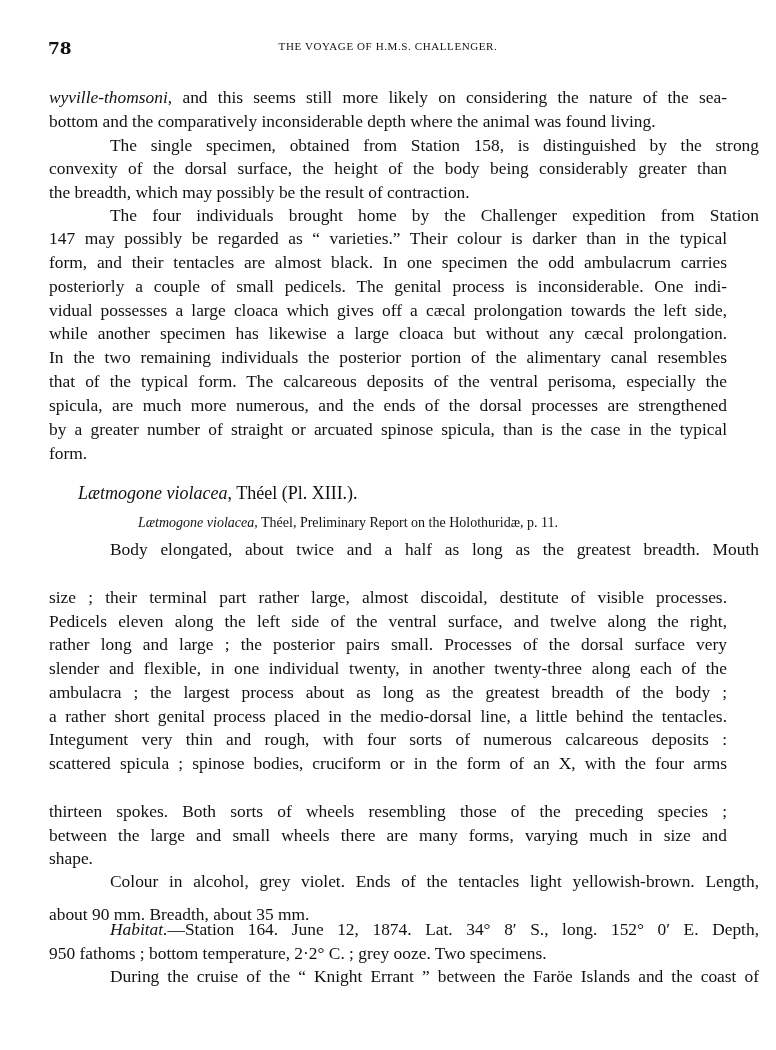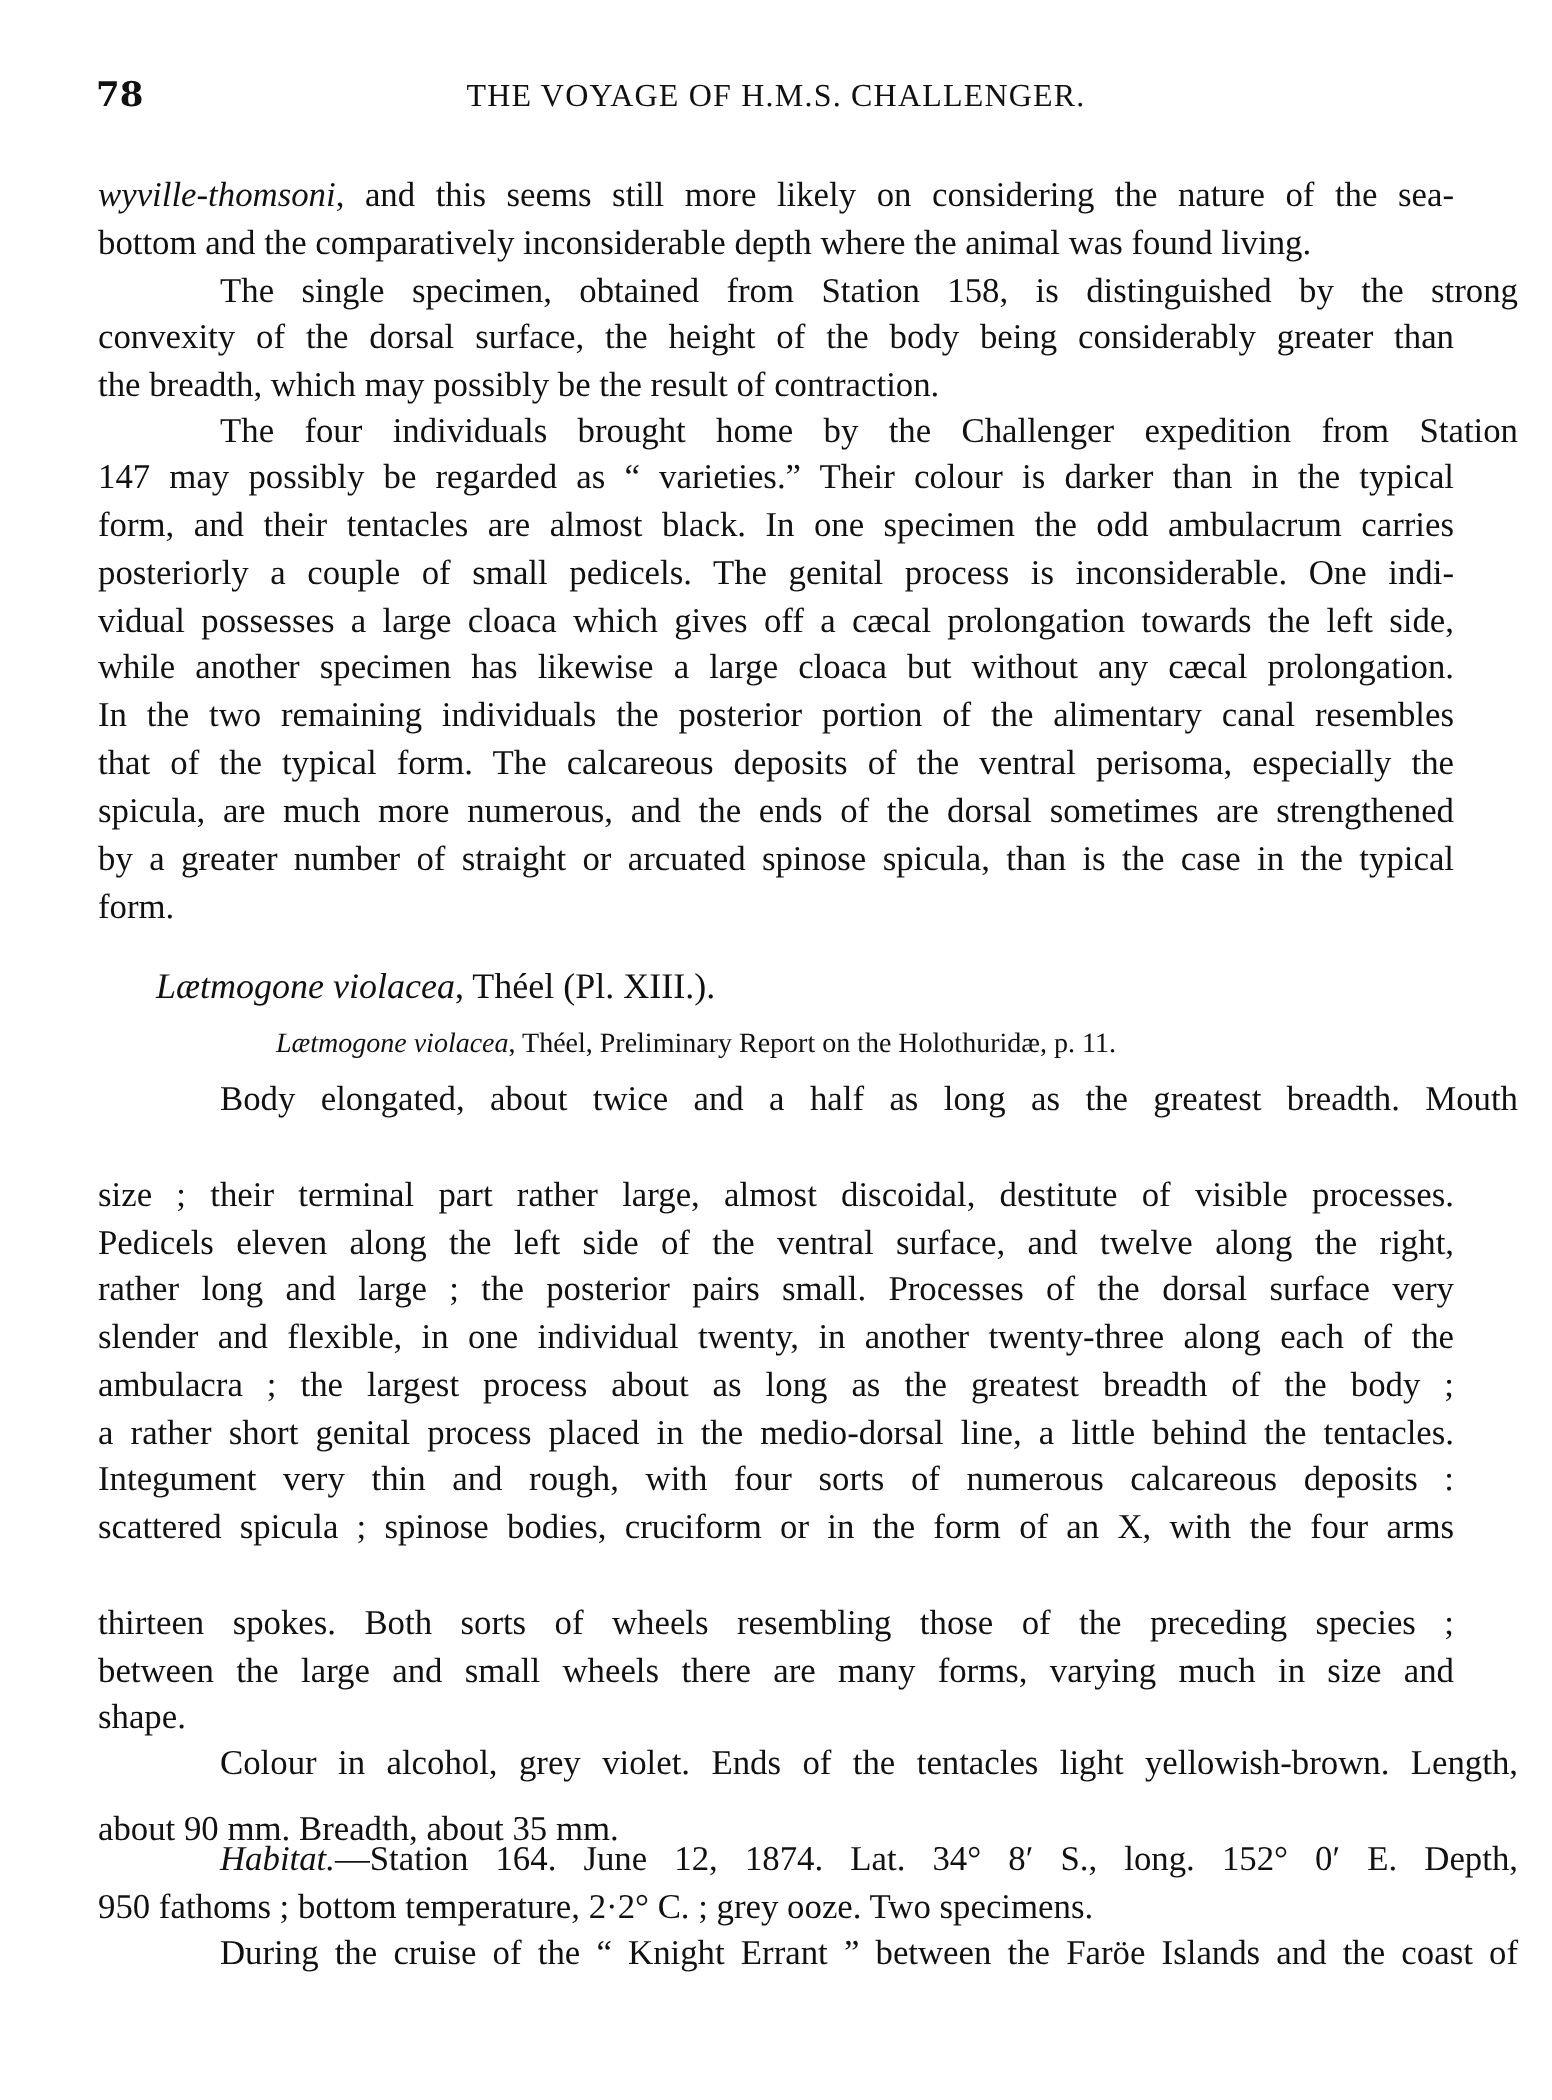--- a/index.html
+++ b/index.html
@@ -6,21 +6,21 @@
   body {
     width: 776px; height: 1050px; position: relative; overflow: hidden;
     font-family: "DejaVu Serif", "Liberation Serif", serif;
     color: #111111;
   }
   .page { position: absolute; left: 0; top: 0; width: 776px; height: 880px; }
   .running-head { position: absolute; top: 38px; left: 48px; width: 680px; height: 22px; }
   .page-number { position: absolute; left: 0; top: 0; font-size: 17px; font-weight: bold; }
   .running-title {
     position: absolute; left: 0; right: 0; top: 2px; text-align: center;
-    font-size: 16px; letter-spacing: 0.6px; font-family: "Liberation Serif", serif;
+    font-size: 11px; letter-spacing: 0.6px; font-family: "Liberation Serif", serif;
   }
   .line {
     position: absolute; left: 49px; width: 678px; height: 22px;
     font-family: "Liberation Serif", serif;
     font-size: 17.4px; line-height: 22px;
     text-align: justify; text-align-last: justify; white-space: nowrap;
     overflow: visible;
   }
   .line.indent { left: 78px; width: 649px; margin-left: 32px; }
   .line.last { text-align-last: left; }
@@ -48,21 +48,21 @@
   <div class="line last" style="top:181px"><span class="j">the breadth, which may possibly be the result of contraction.</span></div>
 
   <div class="line indent" style="top:204px"><span class="j">The four individuals brought home by the Challenger expedition from Station</span></div>
   <div class="line" style="top:227px"><span class="j">147 may possibly be regarded as “ varieties.”  Their colour is darker than in the typical</span></div>
   <div class="line" style="top:251px"><span class="j">form, and their tentacles are almost black.  In one specimen the odd ambulacrum carries</span></div>
   <div class="line" style="top:275px"><span class="j">posteriorly a couple of small pedicels.  The genital process is inconsiderable.  One indi-</span></div>
   <div class="line" style="top:299px"><span class="j">vidual possesses a large cloaca which gives off a cæcal prolongation towards the left side,</span></div>
   <div class="line" style="top:322px"><span class="j">while another specimen has likewise a large cloaca but without any cæcal prolongation.</span></div>
   <div class="line" style="top:346px"><span class="j">In the two remaining individuals the posterior portion of the alimentary canal resembles</span></div>
   <div class="line" style="top:370px"><span class="j">that of the typical form.  The calcareous deposits of the ventral perisoma, especially the</span></div>
-  <div class="line" style="top:394px"><span class="j">spicula, are much more numerous, and the ends of the dorsal sometimes are strengthened</span></div>
+  <div class="line" style="top:394px"><span class="j">spicula, are much more numerous, and the ends of the dorsal processes are strengthened</span></div>
   <div class="line" style="top:418px"><span class="j">by a greater number of straight or arcuated spinose spicula, than is the case in the typical</span></div>
   <div class="line last" style="top:442px"><span class="j">form.</span></div>
 
   <div class="heading"><span class="it">Lætmogone violacea</span><span>, Théel (Pl. XIII.).</span></div>
   <div class="citation"><span class="it">Lætmogone violacea</span><span>, Théel, Preliminary Report on the Holothuridæ, p. 11.</span></div>
 
   <div class="line indent" style="top:538px"><span class="j">Body elongated, about twice and a half as long as the greatest breadth.  Mouth</span></div>
   <div class="line" style="top:586px"><span class="j">size ; their terminal part rather large, almost discoidal, destitute of visible processes.</span></div>
   <div class="line" style="top:610px"><span class="j">Pedicels eleven along the left side of the ventral surface, and twelve along the right,</span></div>
   <div class="line" style="top:633px"><span class="j">rather long and large ; the posterior pairs small.  Processes of the dorsal surface very</span></div>

